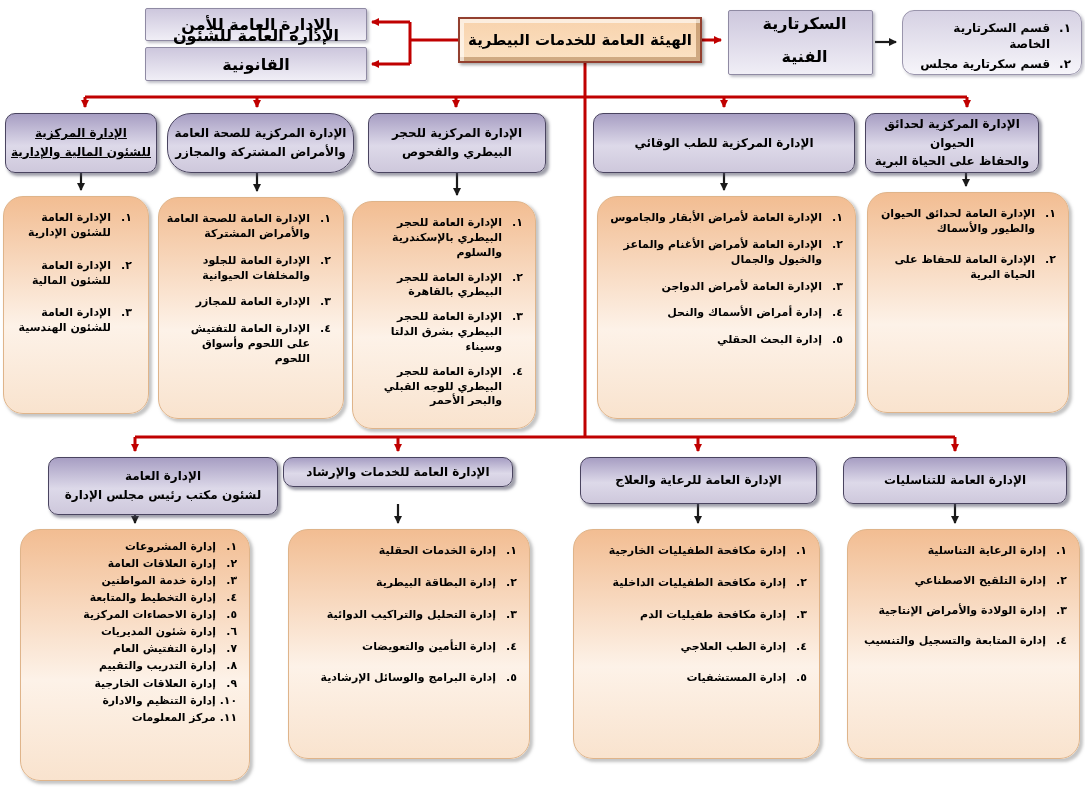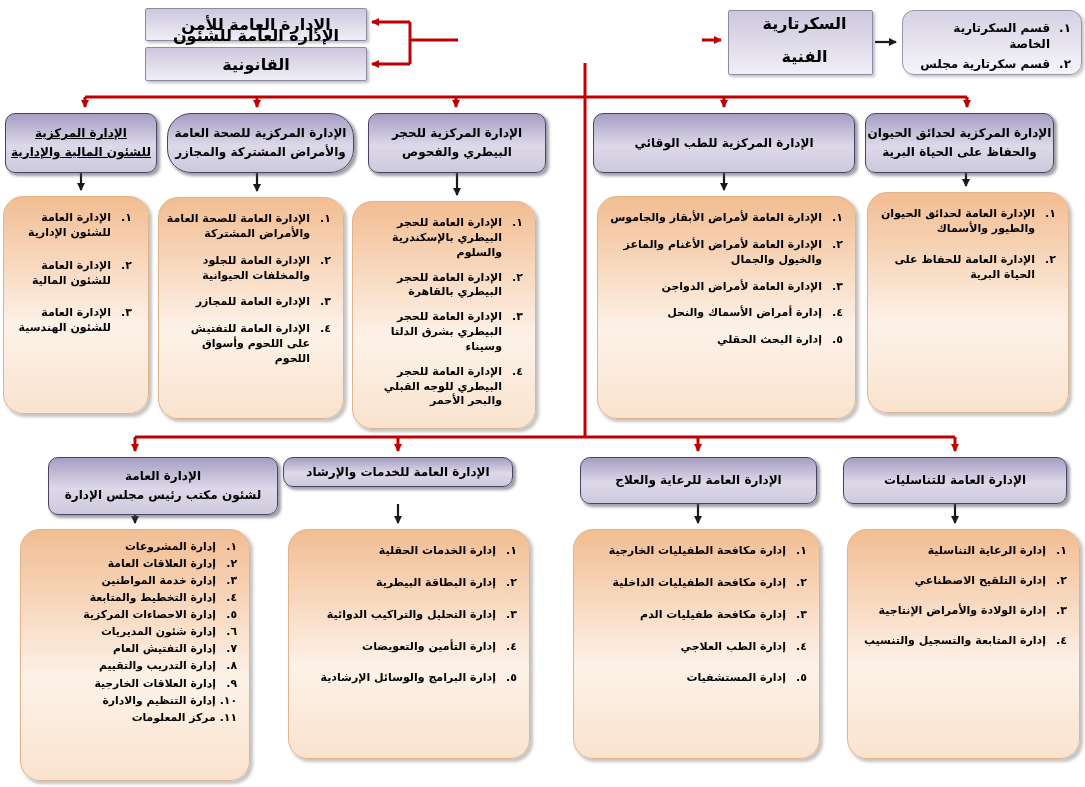--- a/index.html
+++ b/index.html
@@ -44,21 +44,21 @@
     background:linear-gradient(180deg,#a79ec3 0%,#ddd9e9 55%,#cec8dc 100%);
     border:1.5px solid #4a4460;border-radius:10px;
     box-shadow:2.5px 2.5px 3px rgba(80,80,100,.55);
     display:flex;align-items:center;justify-content:center;
     font-size:12px;direction:rtl;text-align:center;white-space:pre-line;line-height:1.55;
   }
   .r2h0{left:5px;top:113px;width:152px;height:60px;text-decoration:underline;}
   .r2h1{left:167px;top:113px;width:187px;height:60px;border-radius:24px;}
   .r2h2{left:368px;top:113px;width:178px;height:60px;}
   .r2h3{left:593px;top:113px;width:262px;height:60px;}
-  .r2h4{left:865px;top:113px;width:189px;height:60px;}
+  .r2h4{left:865px;top:113px;width:174px;height:60px;}
   .r3h0{left:20px;top:457px;width:230px;height:58px;margin-left:28px;}
   .r3h1{left:283px;top:457px;width:230px;height:30px;}
   .r3h2{left:580px;top:457px;width:237px;height:47px;}
   .r3h3{left:843px;top:457px;width:224px;height:47px;}
 
   
   .plist{
     background:linear-gradient(180deg,#f2bd92 0%,#fdf2e8 60%,#f9e3ce 100%);
     border:1px solid #dfb48a;border-radius:20px;
     box-shadow:2.5px 2.5px 3px rgba(140,140,140,.5);
@@ -128,20 +128,23 @@
       <path d="M457 173 V195" marker-end="url(#arB)"></path>
       <path d="M724 173 V190" marker-end="url(#arB)"></path>
       <path d="M966 173 V186" marker-end="url(#arB)"></path>
       <path d="M135 515 V523" marker-end="url(#arB)"></path>
       <path d="M398 504 V523" marker-end="url(#arB)"></path>
       <path d="M698 504 V523" marker-end="url(#arB)"></path>
       <path d="M955 504 V523" marker-end="url(#arB)"></path>
     </g>
   </svg>
 
+  <div class="box main">
+    <span>الهيئة العامة للخدمات البيطرية</span>
+  </div>
 
   <div class="box lav sec1">
     <span>الإدارة العامة للأمن</span>
   </div>
   <div class="box lav sec2">
     <span>الإدارة العامة للشئون القانونية</span>
   </div>
 
   <div class="box lav tsec">
     <span>إدارة

